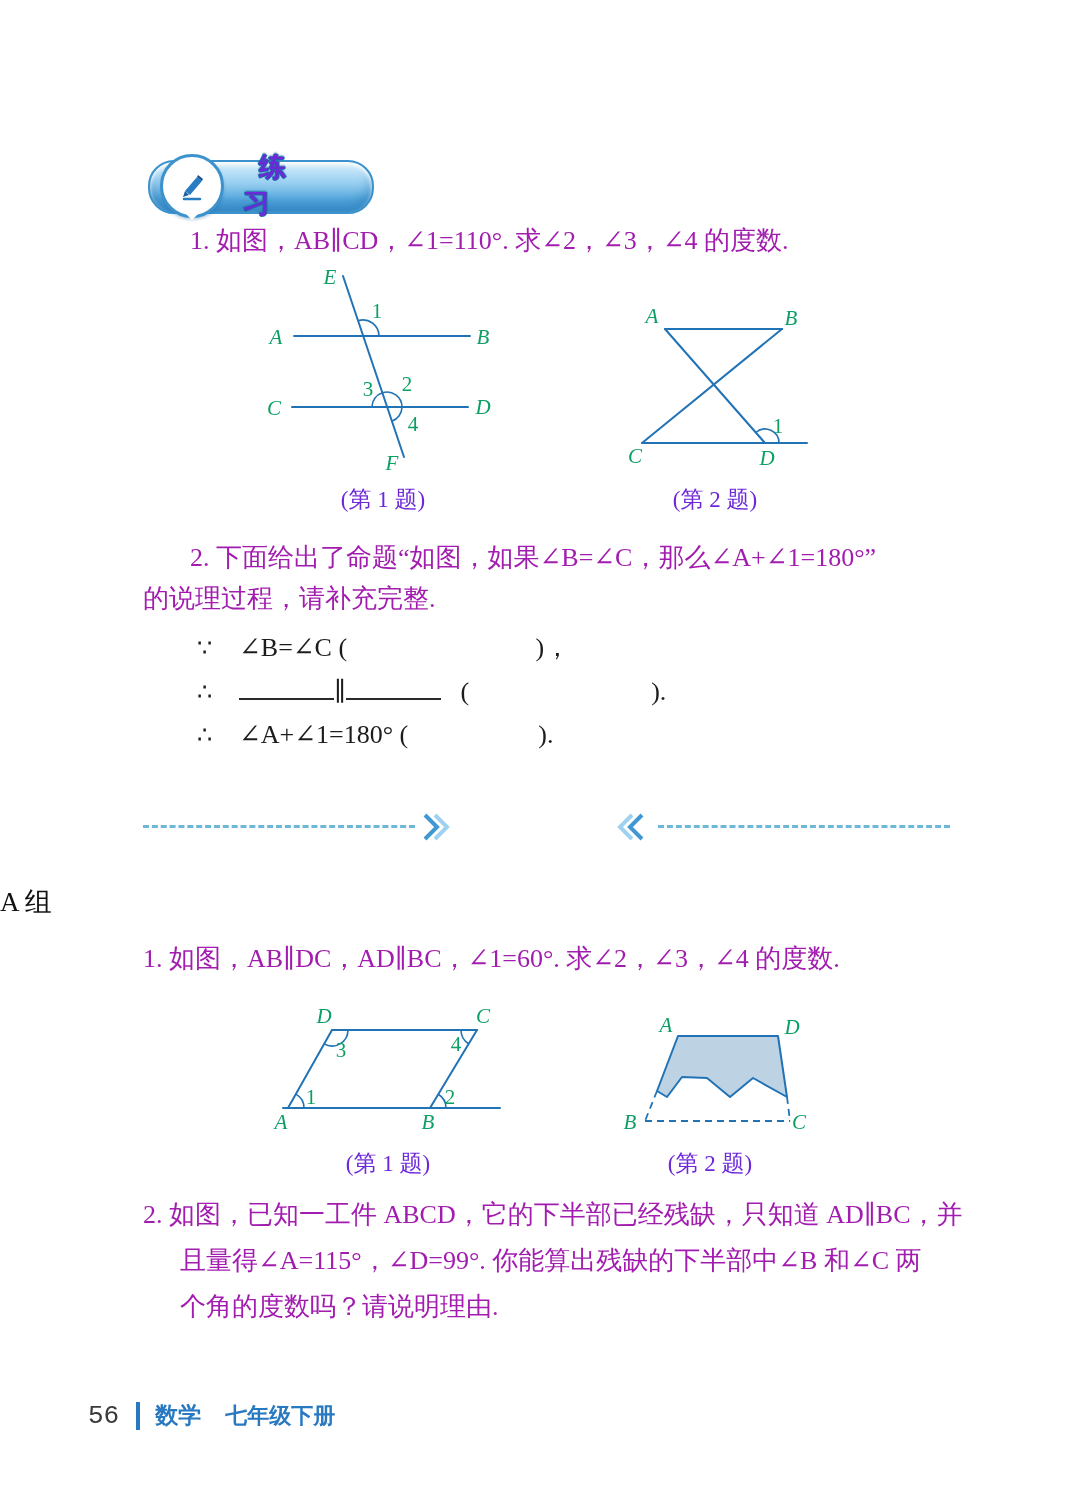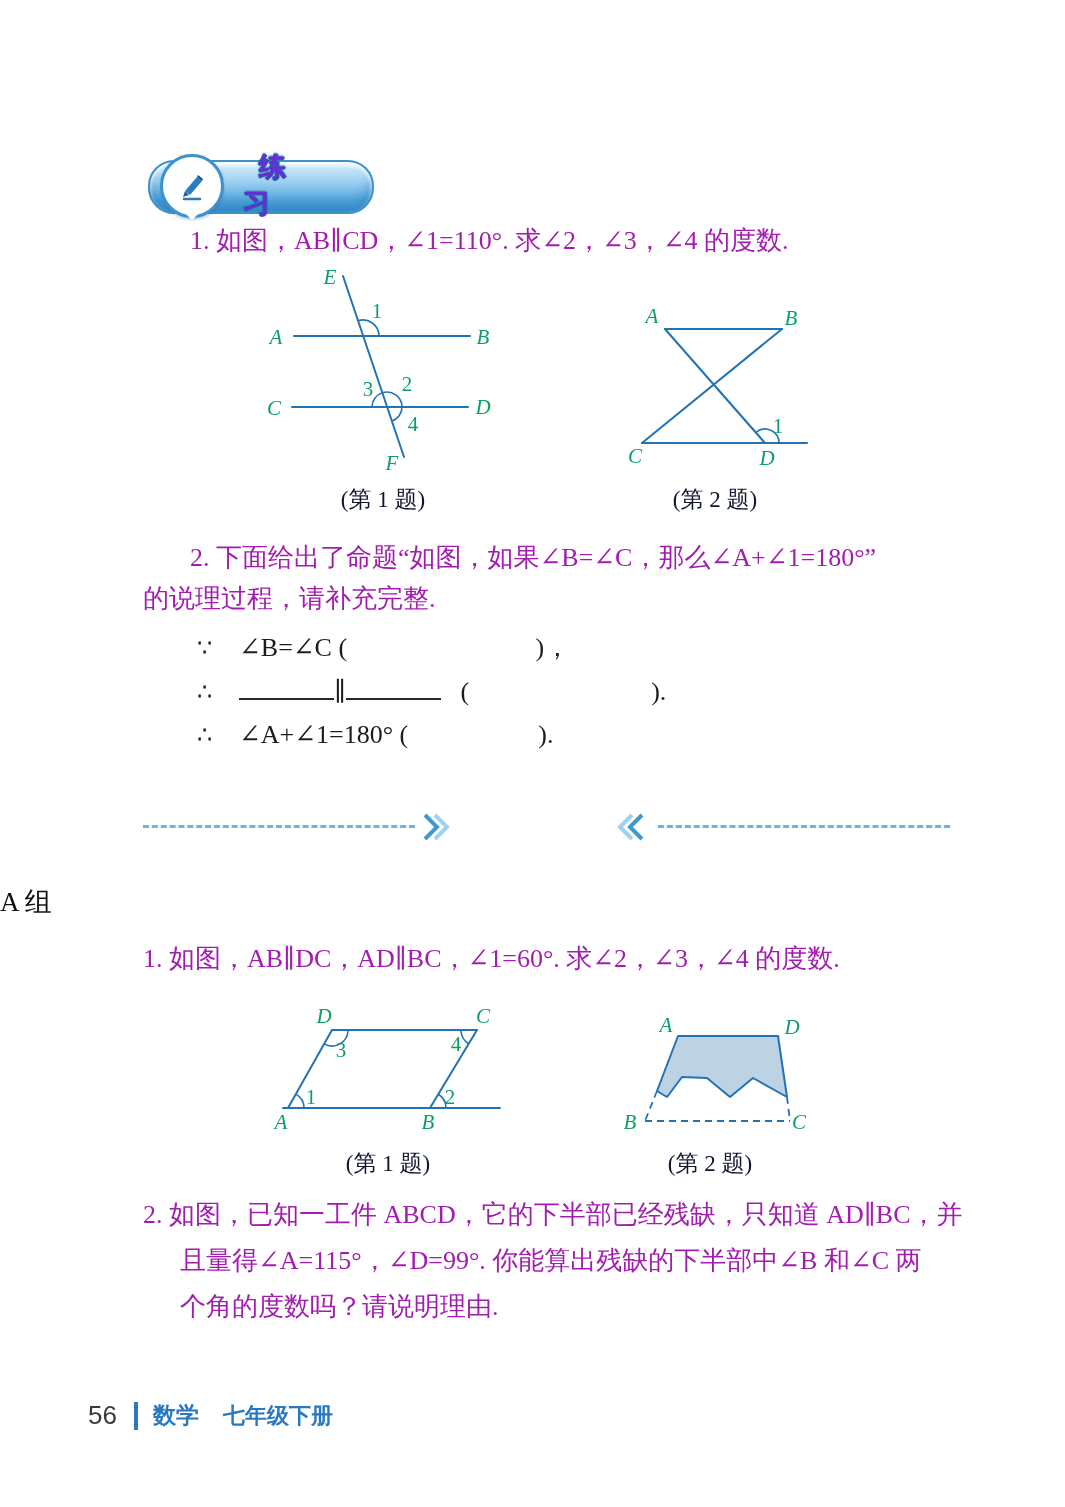--- a/index.html
+++ b/index.html
@@ -1,20 +1,20 @@
 <!DOCTYPE html>
 <html><head>
 <meta charset="utf-8">
 <style>
   html,body{margin:0;padding:0;background:#ffffff;}
   .page{position:relative;width:1065px;height:1507px;background:#ffffff;overflow:hidden;
         font-family:"Liberation Serif","DejaVu Serif",serif;color:#1c1c1c;}
   .abs{position:absolute;}
   .t{font-size:26px;line-height:1.3;white-space:pre;color:#a21caf;}
-  .caption{font-size:23px;color:#0f172a;text-align:center;white-space:pre;}
+  .caption{font-size:23px;color:#6d28d9;text-align:center;white-space:pre;}
 
   
   .badge-practice{left:148px;top:158px;width:224px;height:54px;}
   .badge-pill{position:absolute;left:0;top:2px;width:222px;height:50px;border-radius:26px;
       border:2px solid #3c92cc;
       background:linear-gradient(#d9f0fc, #9bd0f1 40%, #59abdf 75%, #4ba0d8);
       box-shadow:inset 0 3px 4px rgba(255,255,255,.95), inset 0 -9px 12px rgba(23,105,170,.45);}
   .badge-circle{position:absolute;left:12px;top:-4px;width:58px;height:58px;border-radius:50%;
       background:#ffffff;border:3px solid #3c92cc;box-shadow:0 2px 3px rgba(40,110,170,.35);
       display:flex;align-items:center;justify-content:center;}
@@ -45,21 +45,21 @@
 
   
   svg .bl{stroke:#2273b5;stroke-width:2;fill:none;stroke-linecap:round;}
   svg .arc{stroke:#2273b5;stroke-width:1.6;fill:none;}
   svg .dash{stroke:#2273b5;stroke-width:1.8;fill:none;stroke-dasharray:7 5;}
   svg text{font-family:"Liberation Serif","DejaVu Serif",serif;fill:#0c9f63;font-size:21px;text-anchor:middle;}
   svg text.it{font-style:italic;}
   svg .shape{fill:#bdd3e3;stroke:#2273b5;stroke-width:2;stroke-linejoin:round;}
 
   .footer{left:88px;top:1400px;display:flex;align-items:center;
-      font-family:Liberation Sans, sans-serif;}
+      font-family:Liberation Mono, monospace;}
   .footer .pnum{font-size:26px;color:#3a3a3a;}
   .footer .fbar{width:4px;height:28px;background:#2879c0;margin:0 15px 0 17px;}
   .footer .fsub{font-size:23px;font-weight:bold;color:#2879c0;}
   .footer .fvol{font-size:22px;font-weight:bold;color:#2879c0;margin-left:24px;}
 </style>
 </head>
 <body>
 
 <div class="page">
 

